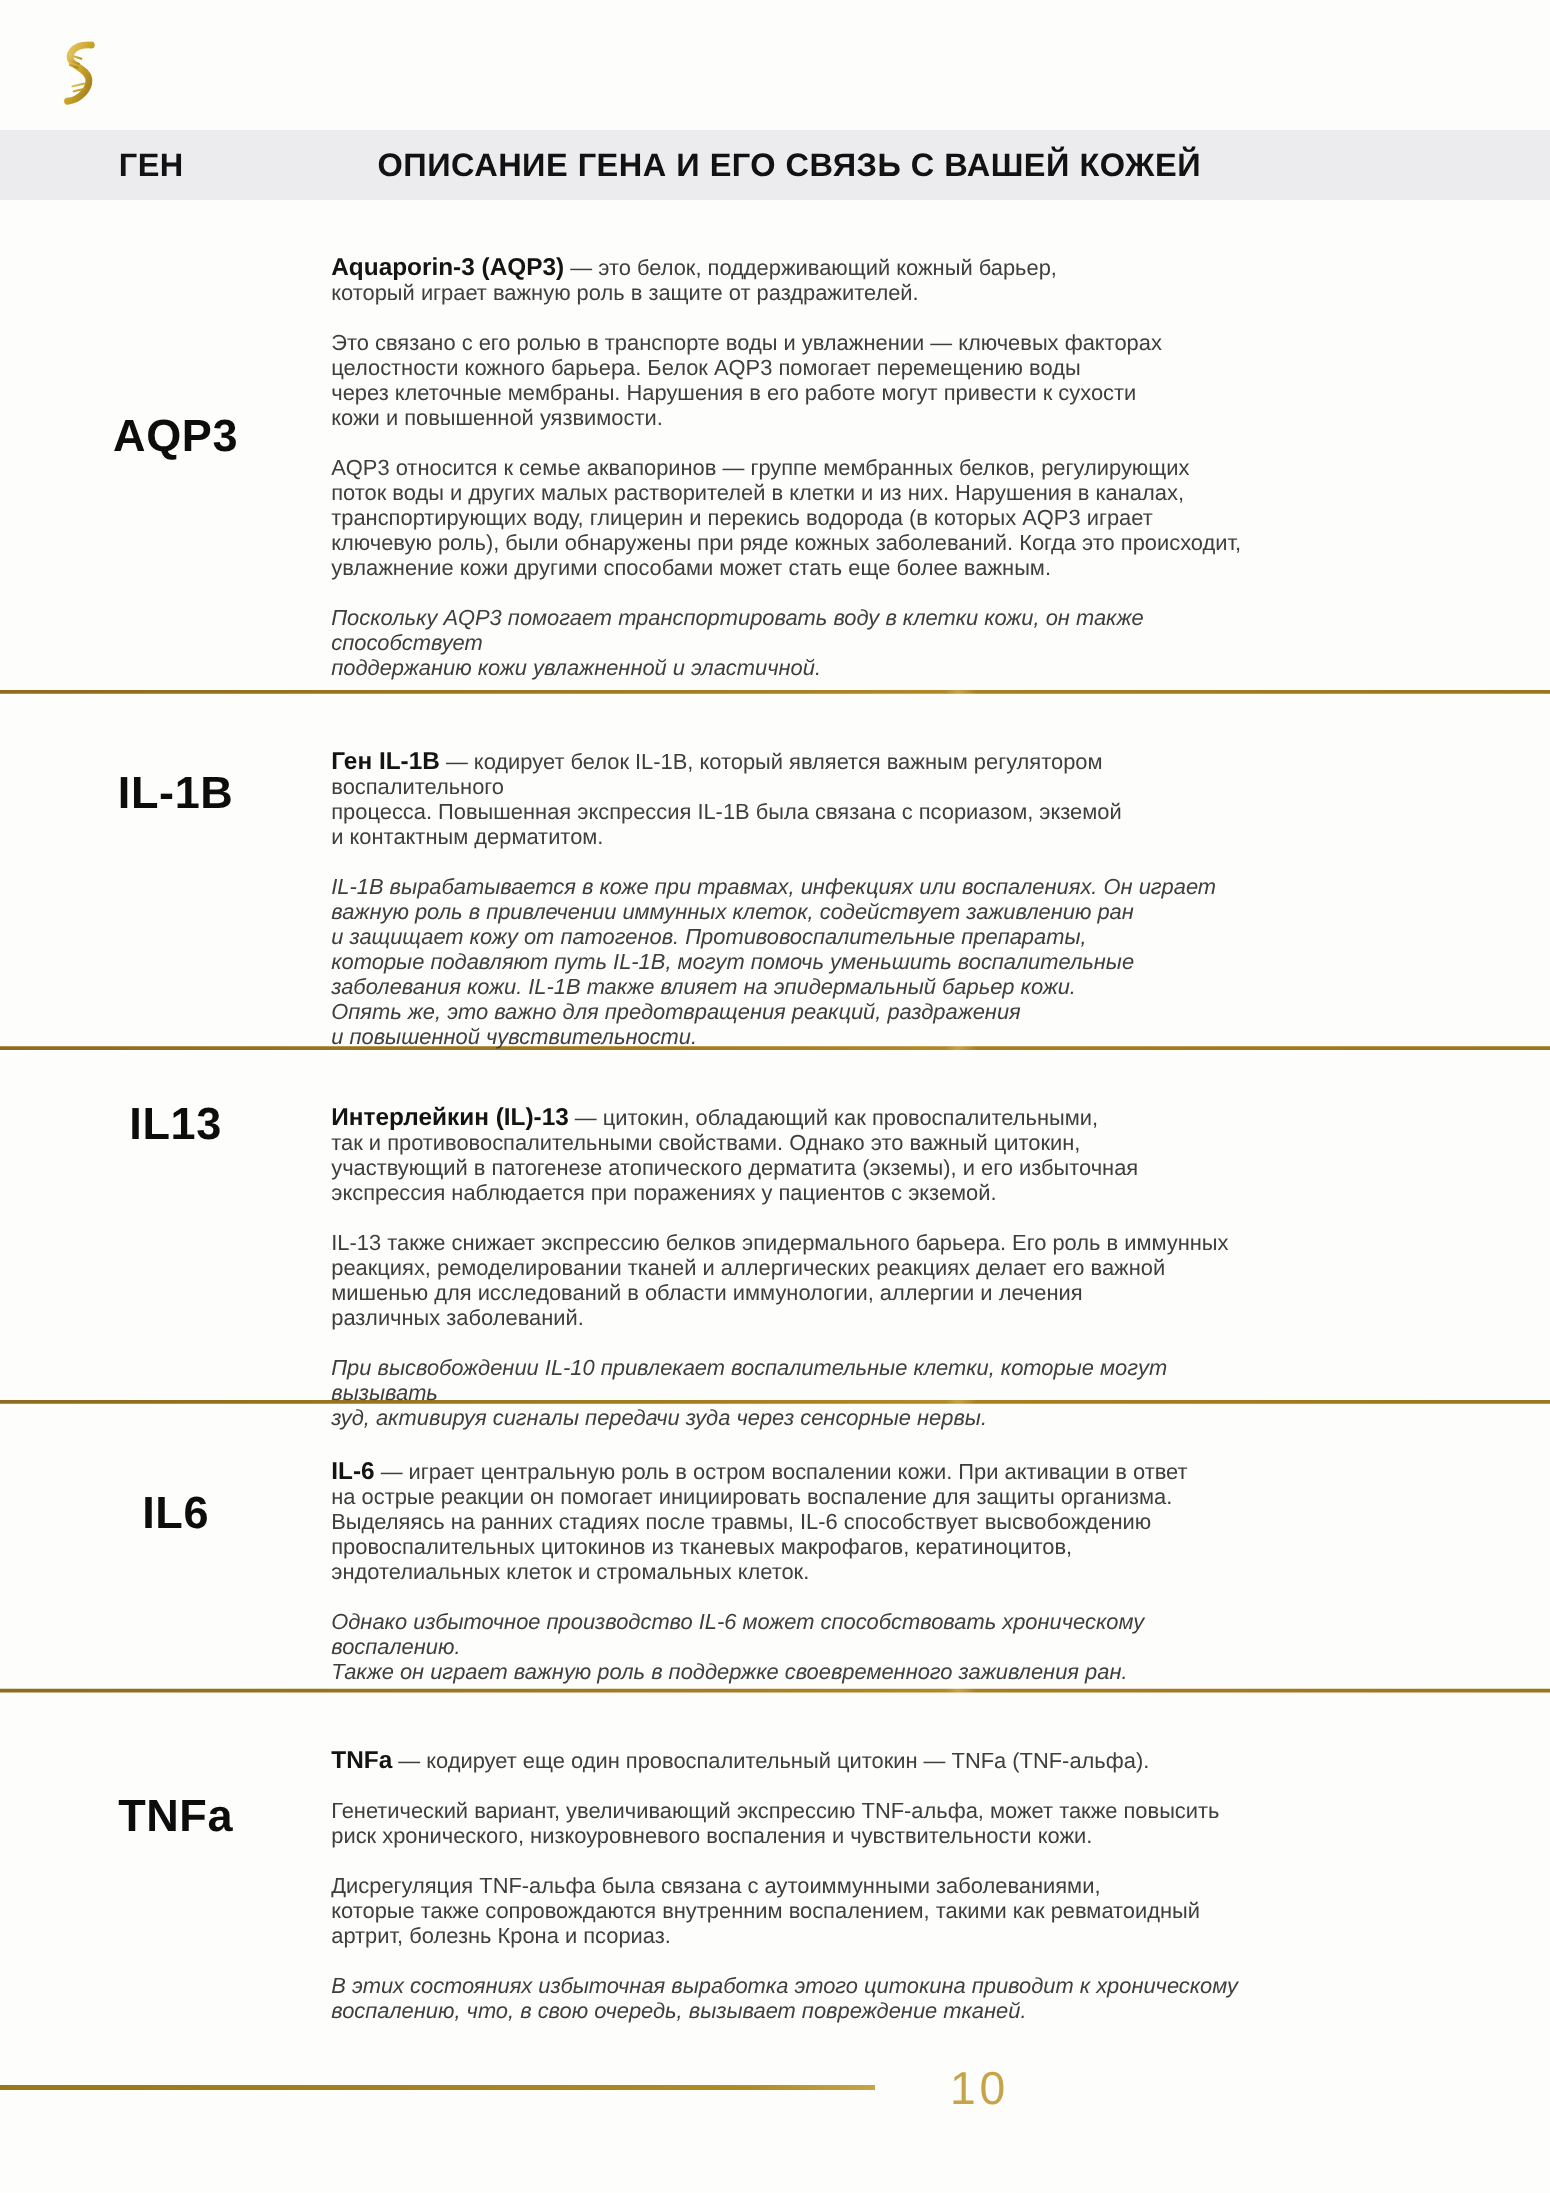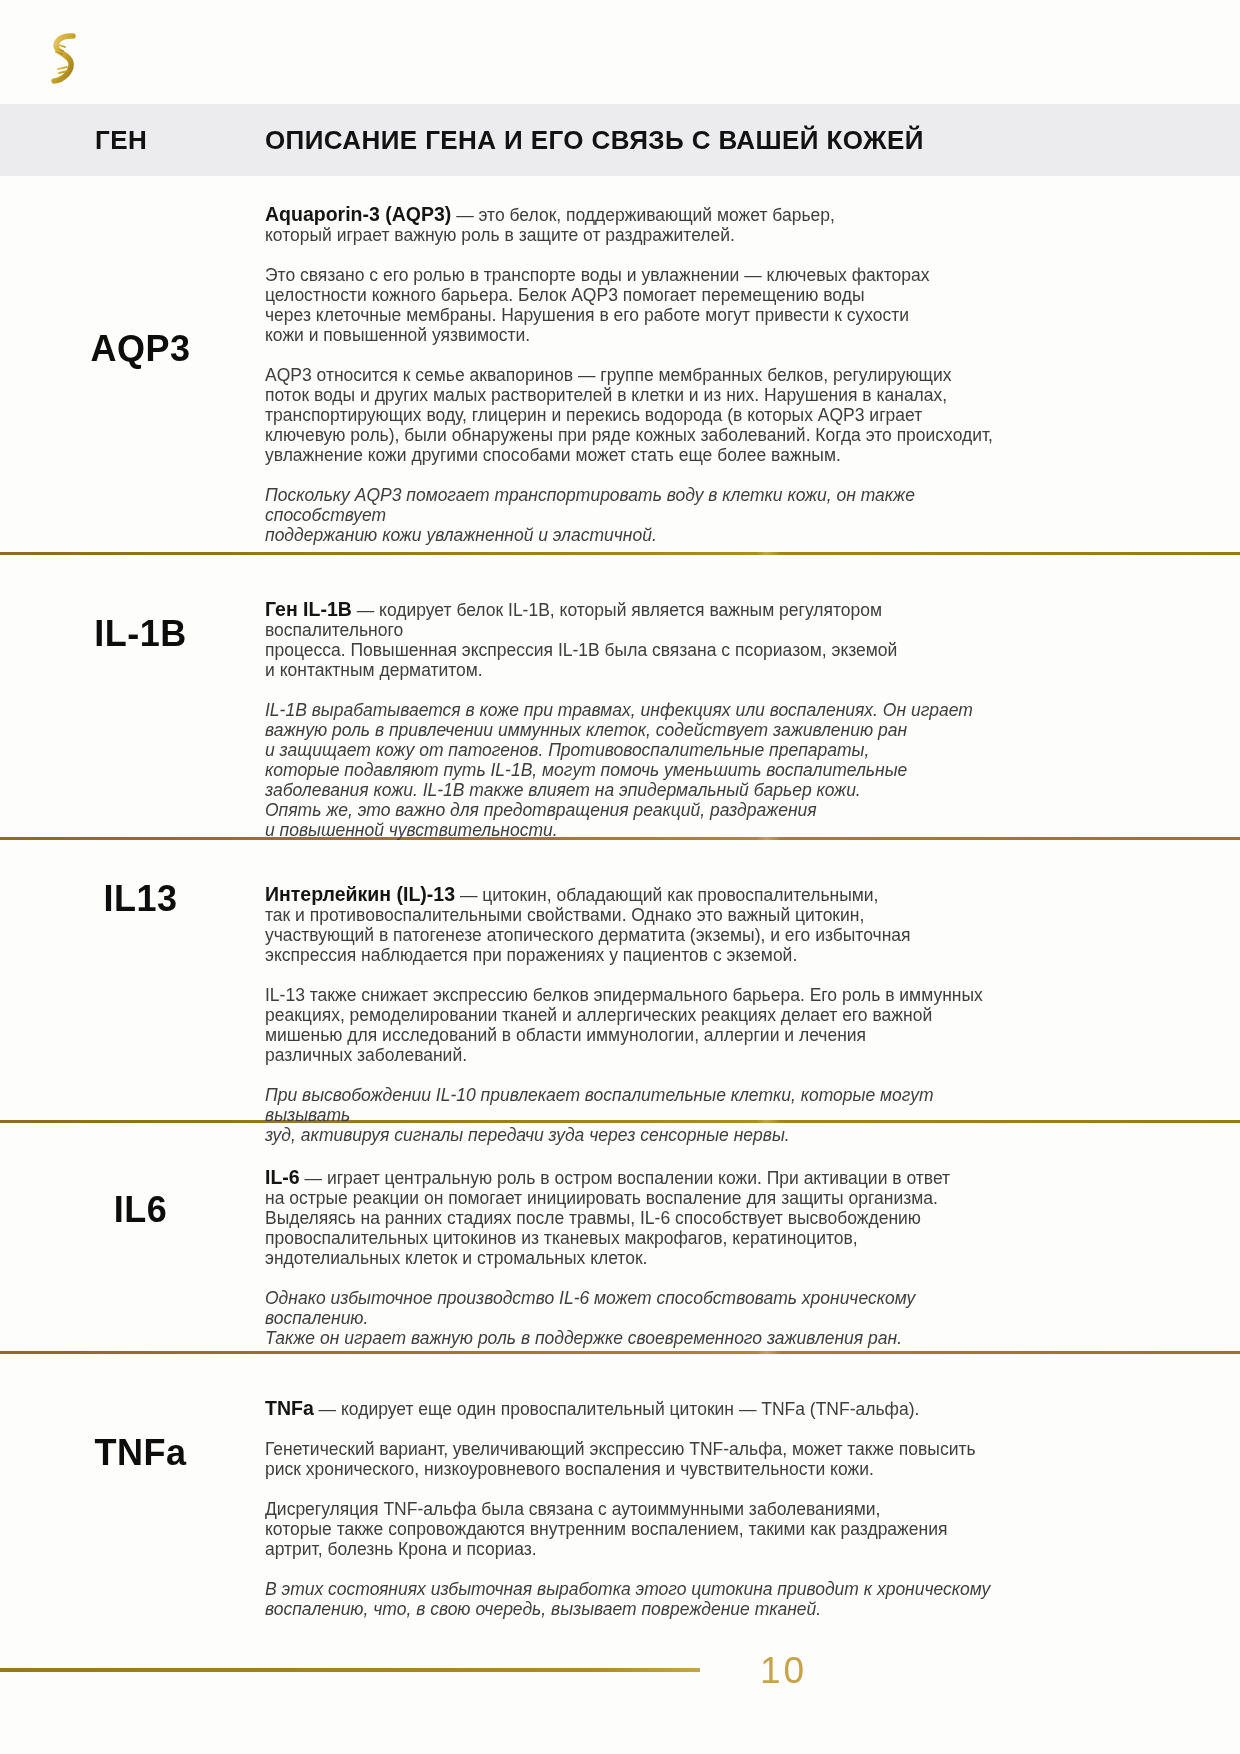--- a/index.html
+++ b/index.html
@@ -18,28 +18,29 @@
   
   .logo {
     position: absolute;
     left: 46px; top: 33px;
     width: 36px; height: 52px;
   }
   
   .table-header {
     position: absolute;
     left: 0; top: 104px;
-    width: 1240px; height: 72px;
+    width: 1240px; height: 56px;
     background: #ECEBED;
     display: flex;
     align-items: center;
     font-weight: bold;
     font-size: 26px;
     color: #121212;
     letter-spacing: 0.4px;
+    gap: 37px;
   }
   .table-header .gene-cell {
     width: 265px;
     padding-left: 95px;
   }
   .table-header .desc-cell {
     flex: 1;
   }
   
   .rows {
@@ -133,21 +134,21 @@
     <div class="desc-cell">ОПИСАНИЕ ГЕНА И ЕГО СВЯЗЬ С ВАШЕЙ КОЖЕЙ</div>
   </div>
 
   <div class="rows">
 
     <section class="gene-row r1">
       <div class="gene-col">
         <div class="gene-label">AQP3</div>
       </div>
       <div class="desc-col">
-        <p class="para"><span class="lead">Aquaporin-3 (AQP3)</span><span class="ptext"> — это белок, поддерживающий может барьер,
+        <p class="para"><span class="lead">Aquaporin-3 (AQP3)</span><span class="ptext"> — это белок, поддерживающий кожный барьер,
 который играет важную роль в защите от раздражителей.</span></p>
         <p class="para"><span class="ptext">Это связано с его ролью в транспорте воды и увлажнении — ключевых факторах
 целостности кожного барьера. Белок AQP3 помогает перемещению воды
 через клеточные мембраны. Нарушения в его работе могут привести к сухости
 кожи и повышенной уязвимости.</span></p>
         <p class="para"><span class="ptext">AQP3 относится к семье аквапоринов — группе мембранных белков, регулирующих
 поток воды и других малых растворителей в клетки и из них. Нарушения в каналах,
 транспортирующих воду, глицерин и перекись водорода (в которых AQP3 играет
 ключевую роль), были обнаружены при ряде кожных заболеваний. Когда это происходит,
 увлажнение кожи другими способами может стать еще более важным.</span></p>
@@ -213,21 +214,21 @@
 
     <section class="gene-row r5">
       <div class="gene-col">
         <div class="gene-label">TNFa</div>
       </div>
       <div class="desc-col">
         <p class="para"><span class="lead">TNFa</span><span class="ptext"> — кодирует еще один провоспалительный цитокин — TNFa (TNF-альфа).</span></p>
         <p class="para"><span class="ptext">Генетический вариант, увеличивающий экспрессию TNF-альфа, может также повысить
 риск хронического, низкоуровневого воспаления и чувствительности кожи.</span></p>
         <p class="para"><span class="ptext">Дисрегуляция TNF-альфа была связана с аутоиммунными заболеваниями,
-которые также сопровождаются внутренним воспалением, такими как раздражения
+которые также сопровождаются внутренним воспалением, такими как ревматоидный
 артрит, болезнь Крона и псориаз.</span></p>
         <p class="para"><span class="ptext">В этих состояниях избыточная выработка этого цитокина приводит к хроническому
 воспалению, что, в свою очередь, вызывает повреждение тканей.</span></p>
       </div>
     </section>
 
   </div>
 
   <div class="footer-line"></div>
   <div class="page-number">10</div>

